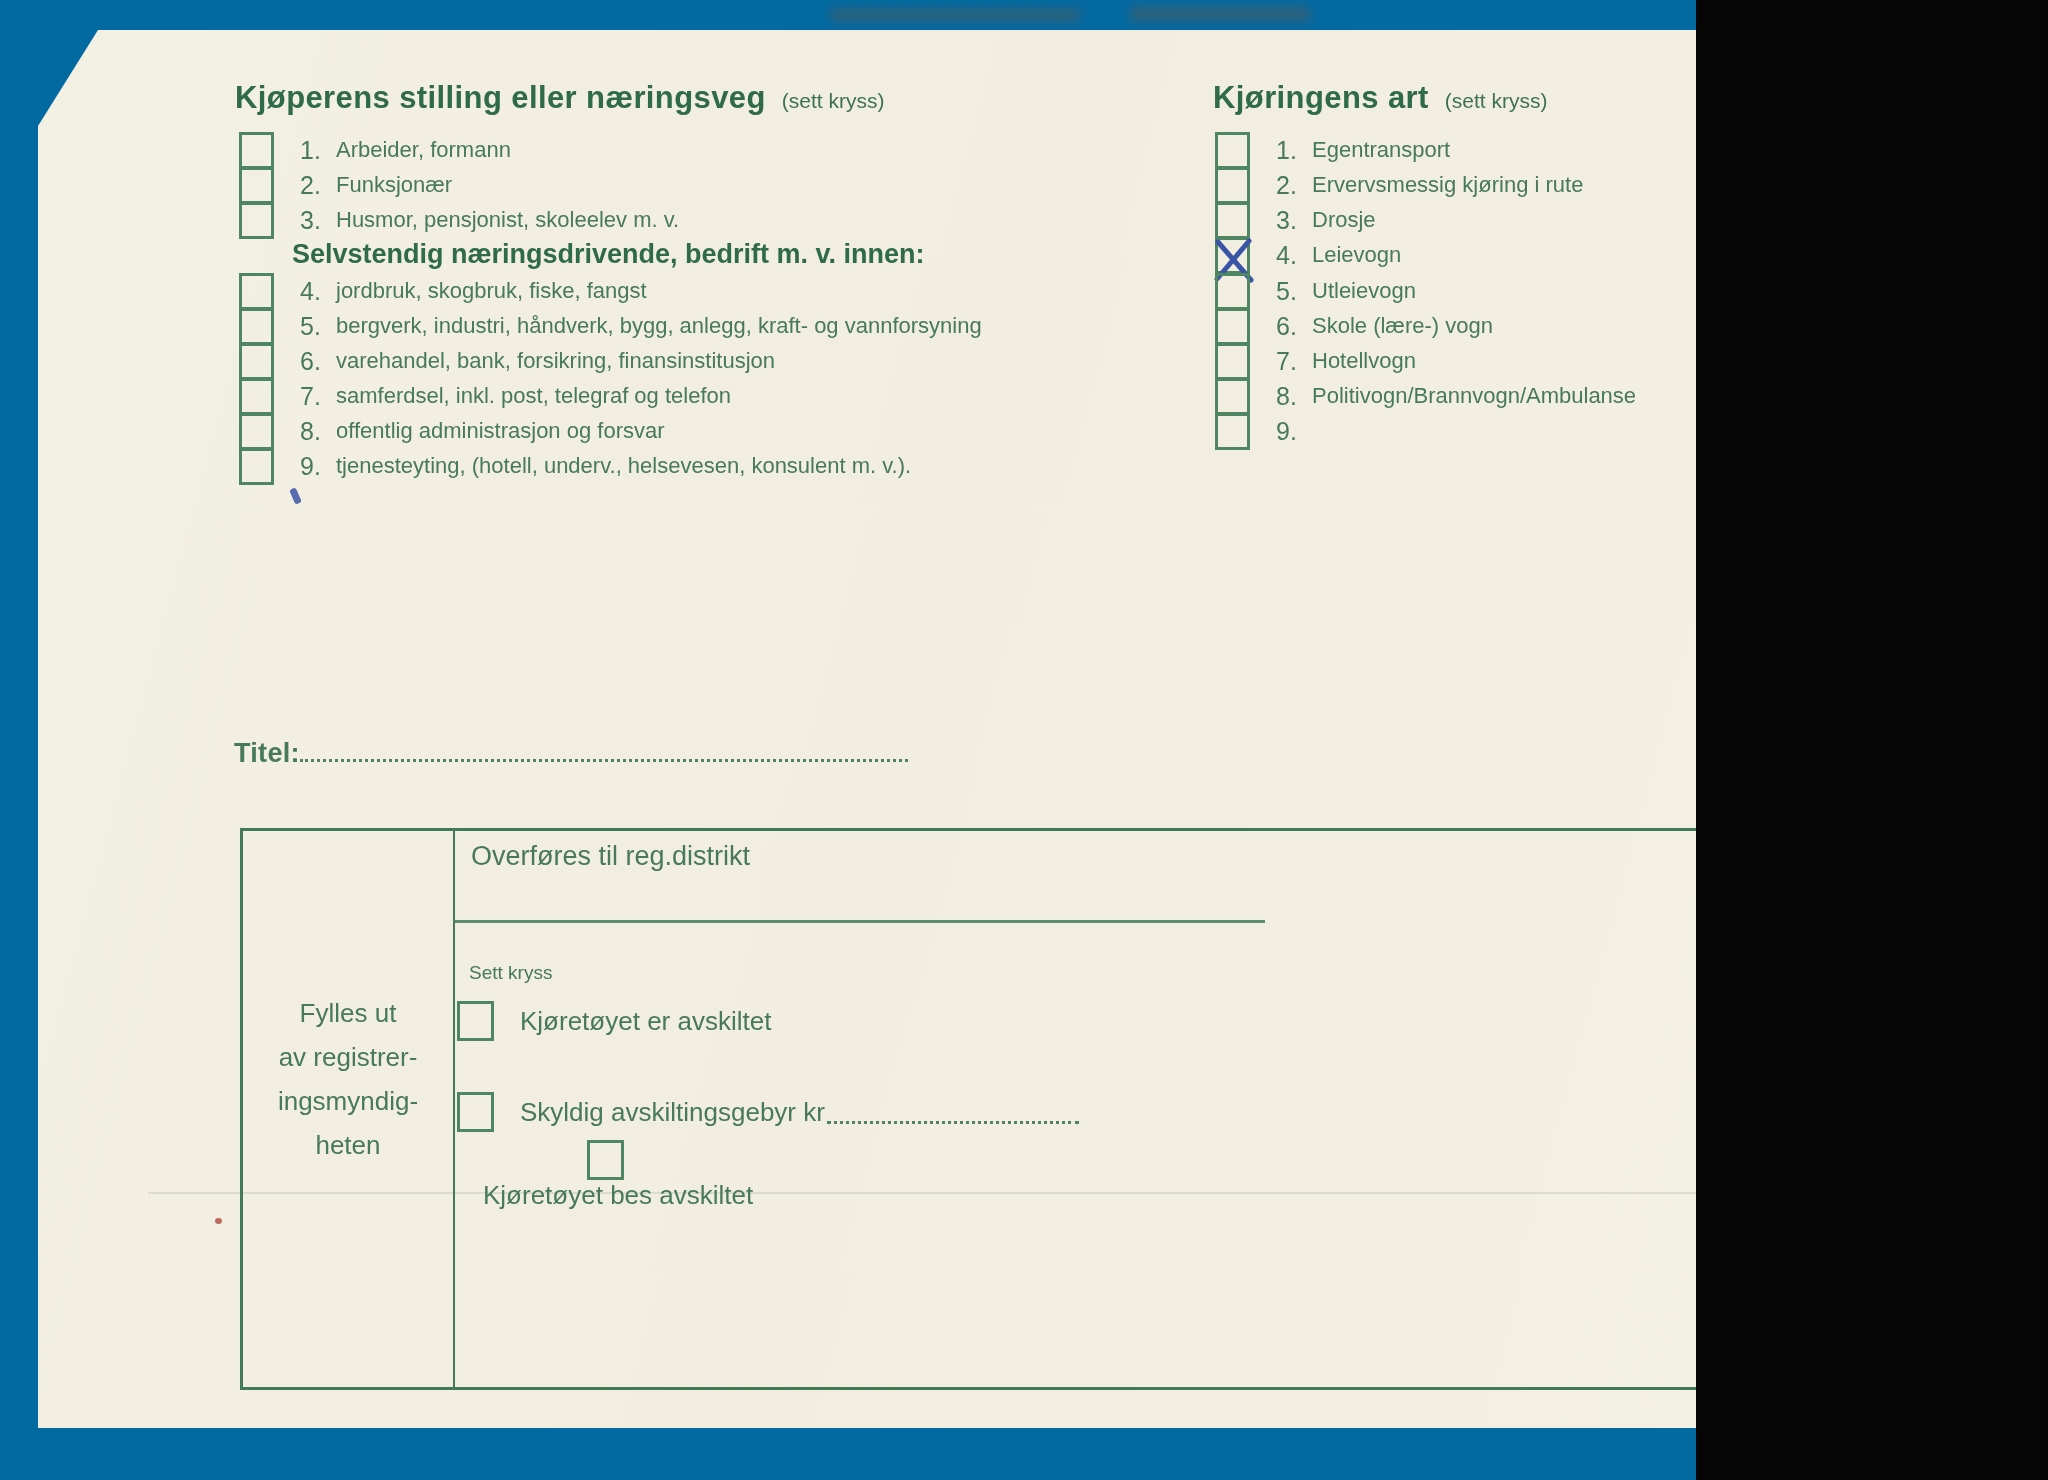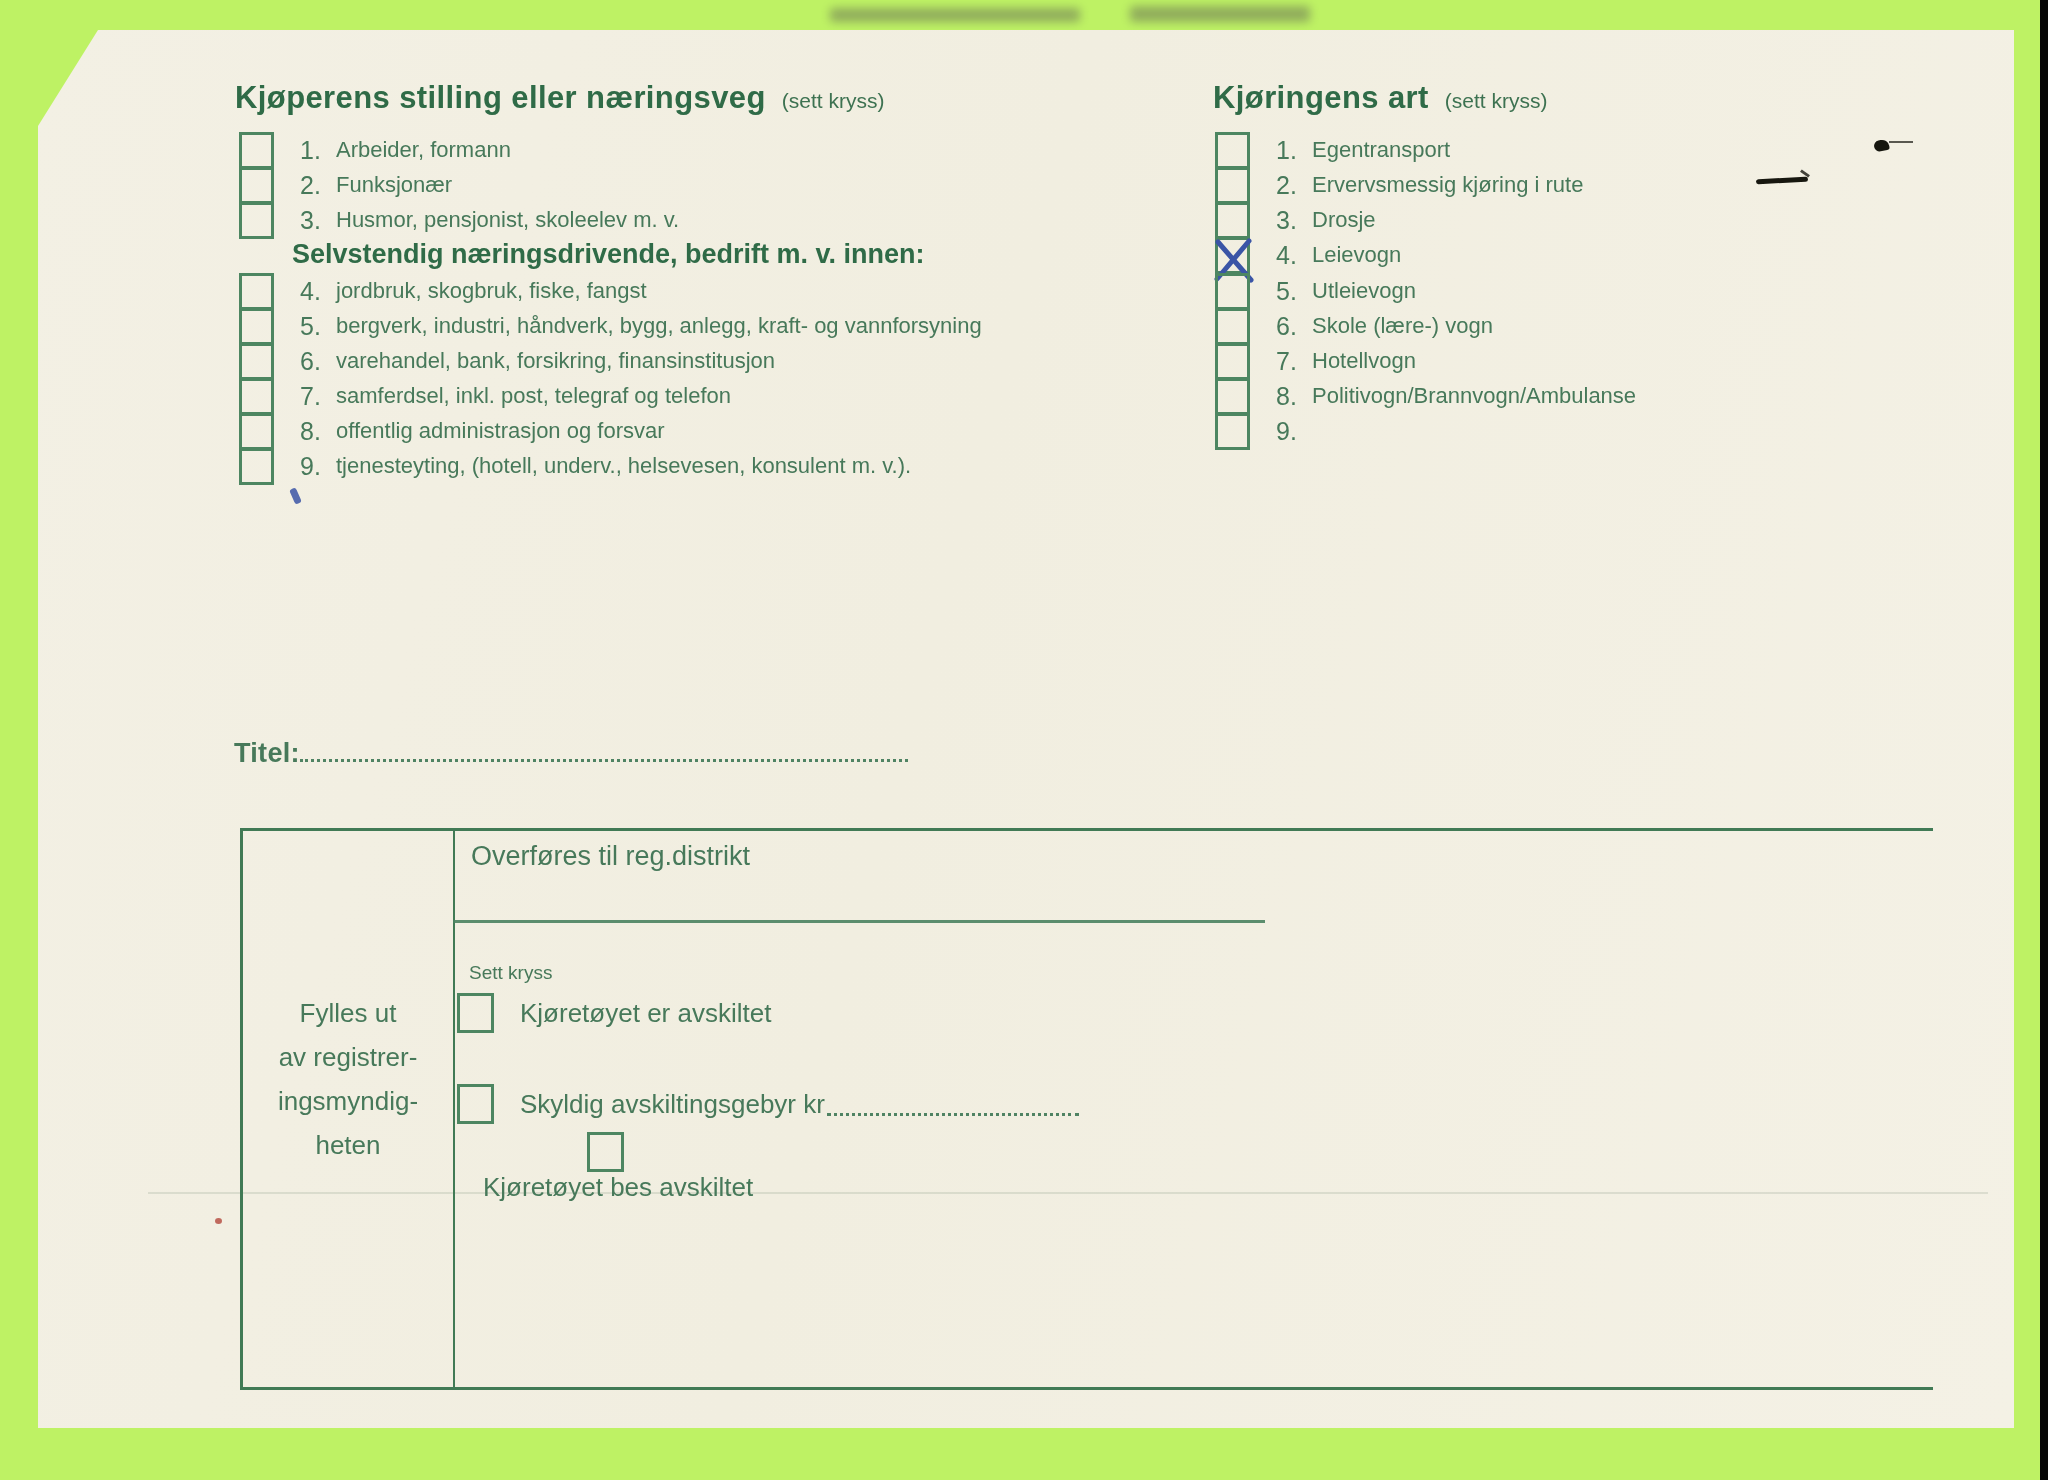--- a/index.html
+++ b/index.html
@@ -1,17 +1,17 @@
 <!DOCTYPE html>
 <html><head>
 <meta charset="utf-8">
 <style>
   html,body{margin:0;padding:0;background:#060606;}
   .stage{
-    position:relative;width:2040px;height:1480px;background:#bef264;
+    position:relative;width:1696px;height:1480px;background:#0369a1;
     font-family:"Liberation Sans", sans-serif;overflow:hidden;
   }
   .paper{
     position:absolute;left:38px;top:30px;width:1976px;height:1398px;
     background:linear-gradient(105deg,#f3f0e4 0%,#f1eee0 45%,#f4f1e5 100%);
     clip-path:polygon(0 96px,60px 0,100% 0,100% 100%,0 100%);
   }
   .smudge{position:absolute;background:#5a5a52;filter:blur(5px);opacity:.45;border-radius:3px;}
 
   
@@ -37,21 +37,21 @@
   .admin-box{
     position:absolute;left:202px;top:798px;width:1690px;height:556px;
     border-top:3px solid #417a55;border-left:3px solid #417a55;border-bottom:3px solid #417a55;
   }
   .divider{position:absolute;left:210px;top:0;width:2px;height:100%;background:#417a55;}
   .side-label{position:absolute;left:0;top:160px;width:210px;text-align:center;}
   .side-line{font-size:26px;color:#47795a;line-height:44px;}
   .transfer{position:absolute;left:228px;top:10px;font-size:27px;color:#47795a;}
   .transfer-rule{position:absolute;left:210px;top:89px;width:812px;height:3px;background:#4a8260;opacity:.9;}
   .settkryss{position:absolute;left:226px;top:131px;font-size:19px;color:#47795a;}
-  .box-row{position:absolute;display:flex;align-items:center;height:38px;white-space:nowrap;}
+  .box-row{position:absolute;display:flex;align-items:center;height:38px;white-space:nowrap;margin-top:8px;}
   .box-row .cb{width:31px;height:34px;}
   .box-lbl{font-size:26px;color:#47795a;margin-left:26px;}
   .amt-leader{border-bottom:3px dotted #4f8363;height:20px;width:252px;display:inline-block;margin-left:2px;}
   .nb{position:absolute;left:226px;top:1276px;font-size:25.5px;color:#47795a;white-space:nowrap;}
 
   
   .faint-line{position:absolute;height:2px;background:rgba(110,135,112,.18);}
   .ink{position:absolute;background:#17170f;}
   .blue-speck{position:absolute;width:7px;height:16px;background:#3b55a6;transform:rotate(-24deg);border-radius:3px;opacity:.85;}
   .red-dot{position:absolute;width:7px;height:6px;border-radius:50%;background:rgba(175,60,48,.75);}

